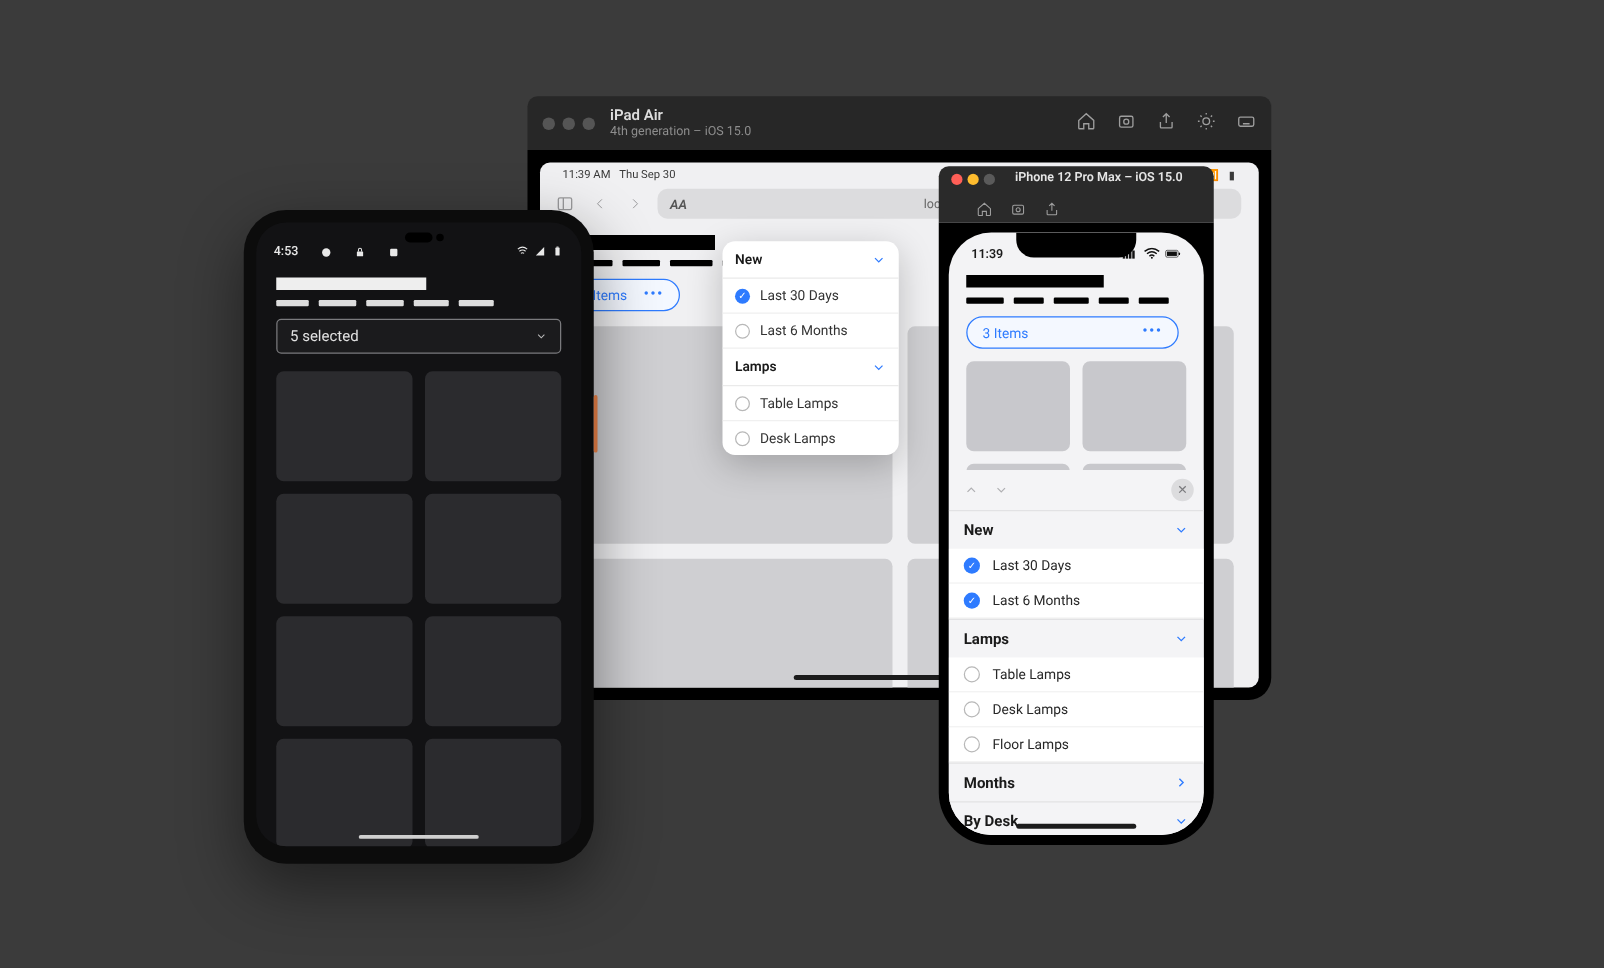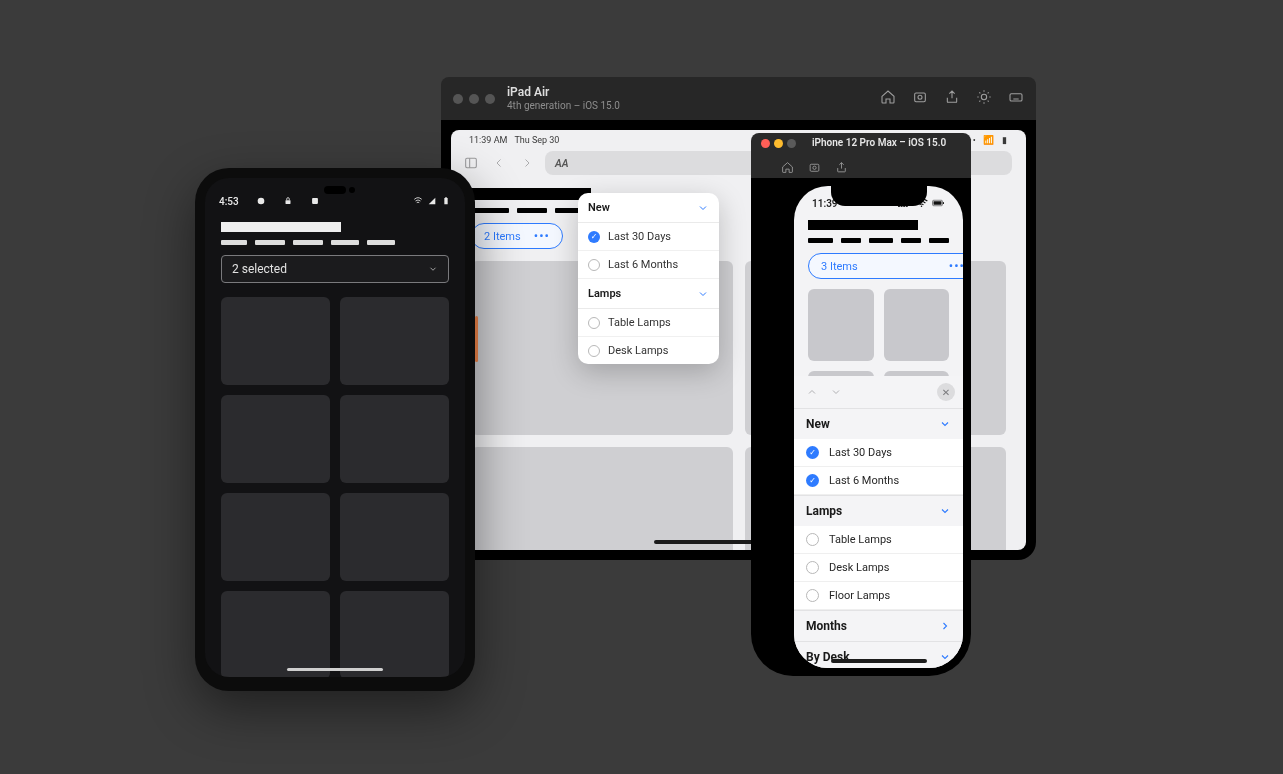--- a/index.html
+++ b/index.html
@@ -1,19 +1,19 @@
 <!DOCTYPE html>
 <html><head>
 <meta charset="utf-8">
 <style>
   * { margin: 0; padding: 0; box-sizing: border-box; font-family: -apple-system, BlinkMacSystemFont, "Segoe UI", Roboto, Helvetica, Arial, sans-serif; -webkit-font-smoothing: antialiased;}
   body { background:#3B3B3B; width:1283px; height:774px; overflow:hidden; position:relative;}
 
   
-  .ipad-wrap { position:absolute; left:441px; top:77px; width:595px; }
+  .ipad-wrap { position:absolute; left:422px; top:77px; width:595px; }
   .ipad-toolbar { height:43px; background:#272727;border-top-left-radius:8px;border-top-right-radius:8px; display:flex; align-items:center; padding:0 12px; color:#b5b5b5; }
   .ipad-toolbar .traffic { display:flex; gap:6px; margin-right:12px;}
   .ipad-toolbar .traffic span { width:10px; height:10px; border-radius:50%; background:#555;}
   .ipad-toolbar .titleblock { display:flex; flex-direction:column; line-height:1.15;}
   .ipad-toolbar .title { font-size:12px; font-weight:600; color:#ddd;}
   .ipad-toolbar .sub   { font-size:10px; color:#8d8d8d;}
   .ipad-toolbar .grow { flex:1;}
   .ipad-toolbar .ticons { display:flex; gap:16px; align-items:center; }
   .ipad-toolbar .ticons svg { width:16px; height:16px; stroke:#9e9e9e; fill:none; stroke-width:1.6;}
   .ipad-body { background:#000; border-bottom-left-radius:18px; border-bottom-right-radius:18px; padding:10px 10px 10px 10px;}
@@ -46,21 +46,21 @@
 
   
   .iphone-wrap { position:absolute; left:751px; top:133px; width:220px; z-index:10;}
   .iphone-tb { height:45px; background:#2a2a2a; border-top-left-radius:8px; border-top-right-radius:8px; padding: 0 10px; color:#ddd; display:flex; flex-direction:column; justify-content:space-between; gap:3px;}
   .iphone-tb .row1 { display:flex; align-items:center; gap:6px;}
   .iphone-tb .traffic span { width:9px; height:9px; border-radius:50%; display:inline-block; margin-right:4px;}
   .iphone-tb .title { font-size:10px; font-weight:600; color:#e6e6e6; margin-left:6px;}
   .iphone-tb .row2 { display:flex; gap:14px; padding-left:20px; }
   .iphone-tb .row2 svg{ width:13px; height:13px; stroke:#9e9e9e; fill:none; stroke-width:1.6;}
   .iphone-body { background:#000; padding:8px; border-bottom-left-radius:42px; border-bottom-right-radius:42px; }
-  .iphone-screen { background:#f3f3f5; border-radius:34px; height:482px; position:relative; overflow:hidden;margin-left:35px;}
+  .iphone-screen { background:#f3f3f5; border-radius:34px; height:482px; position:relative; overflow:hidden;}
   .notch { position:absolute; top:0; left:50%; transform:translateX(-50%); width:96px; height:20px; background:#000; border-bottom-left-radius:14px; border-bottom-right-radius:14px; z-index:2;}
   .iphone-status { display:flex; justify-content:space-between; align-items:center; height:28px; padding:6px 18px 0 18px; font-size:10px; font-weight:600; color:#1b1b1b;}
   .iphone-status .right { display:flex; gap:4px; align-items:center;}
   .iphone-status svg { width:13px; height:10px; }
   .iphone-content { padding:6px 14px 0 14px;}
   .iphone-content .redact-title { height:10px; width:110px;}
   .iphone-content .pill { width:170px; height:26px; border-radius:14px; font-size:11px;}
 
   .iphone-grid { display:grid; grid-template-columns:1fr 1fr; gap:10px; margin-top:10px;}
   .iphone-grid .tile { background:#c8c8cc; border-radius:6px; height:72px;}
@@ -81,21 +81,21 @@
   .iphone-homebar { position:absolute; bottom:5px; left:50%; transform:translateX(-50%); width:96px; height:4px; border-radius:3px; background:#1c1c1c; z-index:3;}
 
   
   .android-wrap { position:absolute; left:195px; top:168px; width:280px; z-index:20;}
   .android-body { background:#0c0c0c; border-radius:34px; padding:10px 10px 14px 10px; box-shadow:0 18px 50px rgba(0,0,0,.45);}
   .android-screen { background:#121214; border-radius:24px; height:499px; position:relative; overflow:hidden;}
   .side-btn { position:absolute; right:-3px; top:148px; width:3px; height:46px; background:#c06a3a; border-radius:2px;}
   .android-cam { position:absolute; top:8px; left:50%; transform:translateX(-50%); width:22px; height:8px; background:#000; border-radius:5px;}
   .android-cam::after { content:""; position:absolute; right:-9px; top:1px; width:6px; height:6px; border-radius:50%; background:#000;}
   .android-status { display:flex; justify-content:space-between; align-items:center; height:34px; padding:12px 14px 0 14px; color:#e8e8e8; font-size:10px;}
-  .android-status .left { display:flex; gap:17px; align-items:flex-start; font-weight:500;}
+  .android-status .left { display:flex; gap:17px; align-items:flex-end; font-weight:500;}
   .android-status .left svg, .android-status .right svg { width:10px; height:10px; fill:#e8e8e8;}
   .android-status .right { display:flex; gap:4px; align-items:center;}
   .android-content { padding:10px 16px; color:#e8e8e8;}
   .android-content .redact-title { background:#eee; height:10px; width:120px;}
   .android-content .redact-row span { background:#ddd;}
   .android-select { margin-top:4px; height:28px; border:1px solid #7a7a7d; border-radius:4px; display:flex; align-items:center; justify-content:space-between; padding:0 10px; font-size:12px; color:#e2e2e2; background:#1b1b1d;}
   .android-select svg { width:10px; height:10px; stroke:#bcbcbc; fill:none; stroke-width:2;}
   .android-grid { display:grid; grid-template-columns:1fr 1fr; gap:10px; margin-top:14px;}
   .android-grid .tile { background:#2b2b2e; border-radius:6px; height:88px;}
   .android-homebar { position:absolute; bottom:6px; left:50%; transform:translateX(-50%); width:96px; height:3px; border-radius:3px; background:#cfcfcf;}
@@ -383,21 +383,21 @@
       <div class="android-content">
         <div class="redact-title"></div>
         <div class="redact-row" style="margin-top:8px">
           <span style="width:26px"></span>
             <span style="width:30px"></span>
             <span style="width:30px"></span>
             <span style="width:28px"></span>
             <span style="width:28px"></span>
         </div>
         <div class="android-select">
-          <span>2 selected</span>
+          <span>5 selected</span>
           <svg viewBox="0 0 24 24">
               <path d="M6 9l6 6 6-6"></path>
             </svg>
         </div>
         <div class="android-grid">
           <div class="tile"></div>
           <div class="tile"></div>
           <div class="tile"></div>
           <div class="tile"></div>
           <div class="tile"></div>

